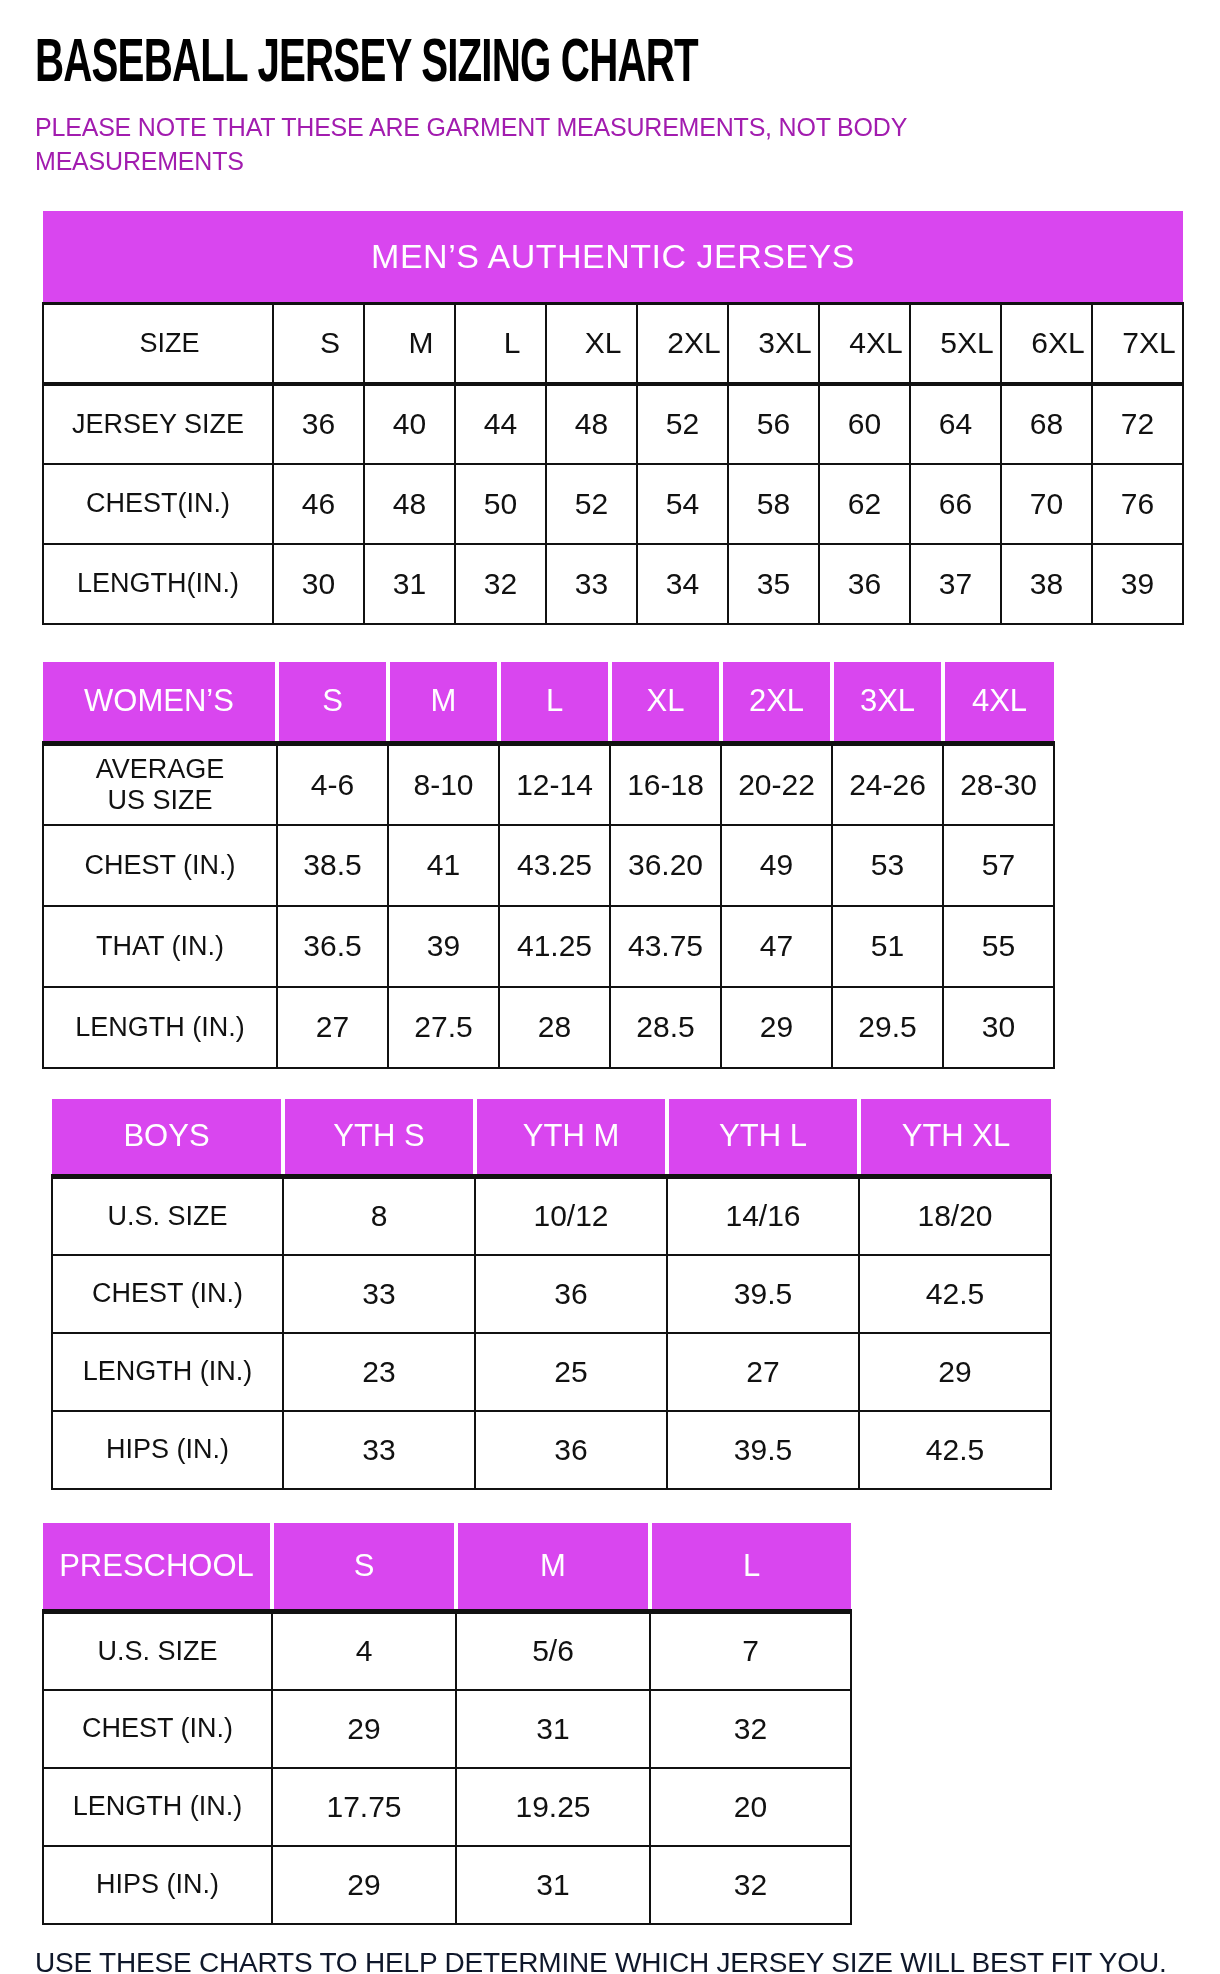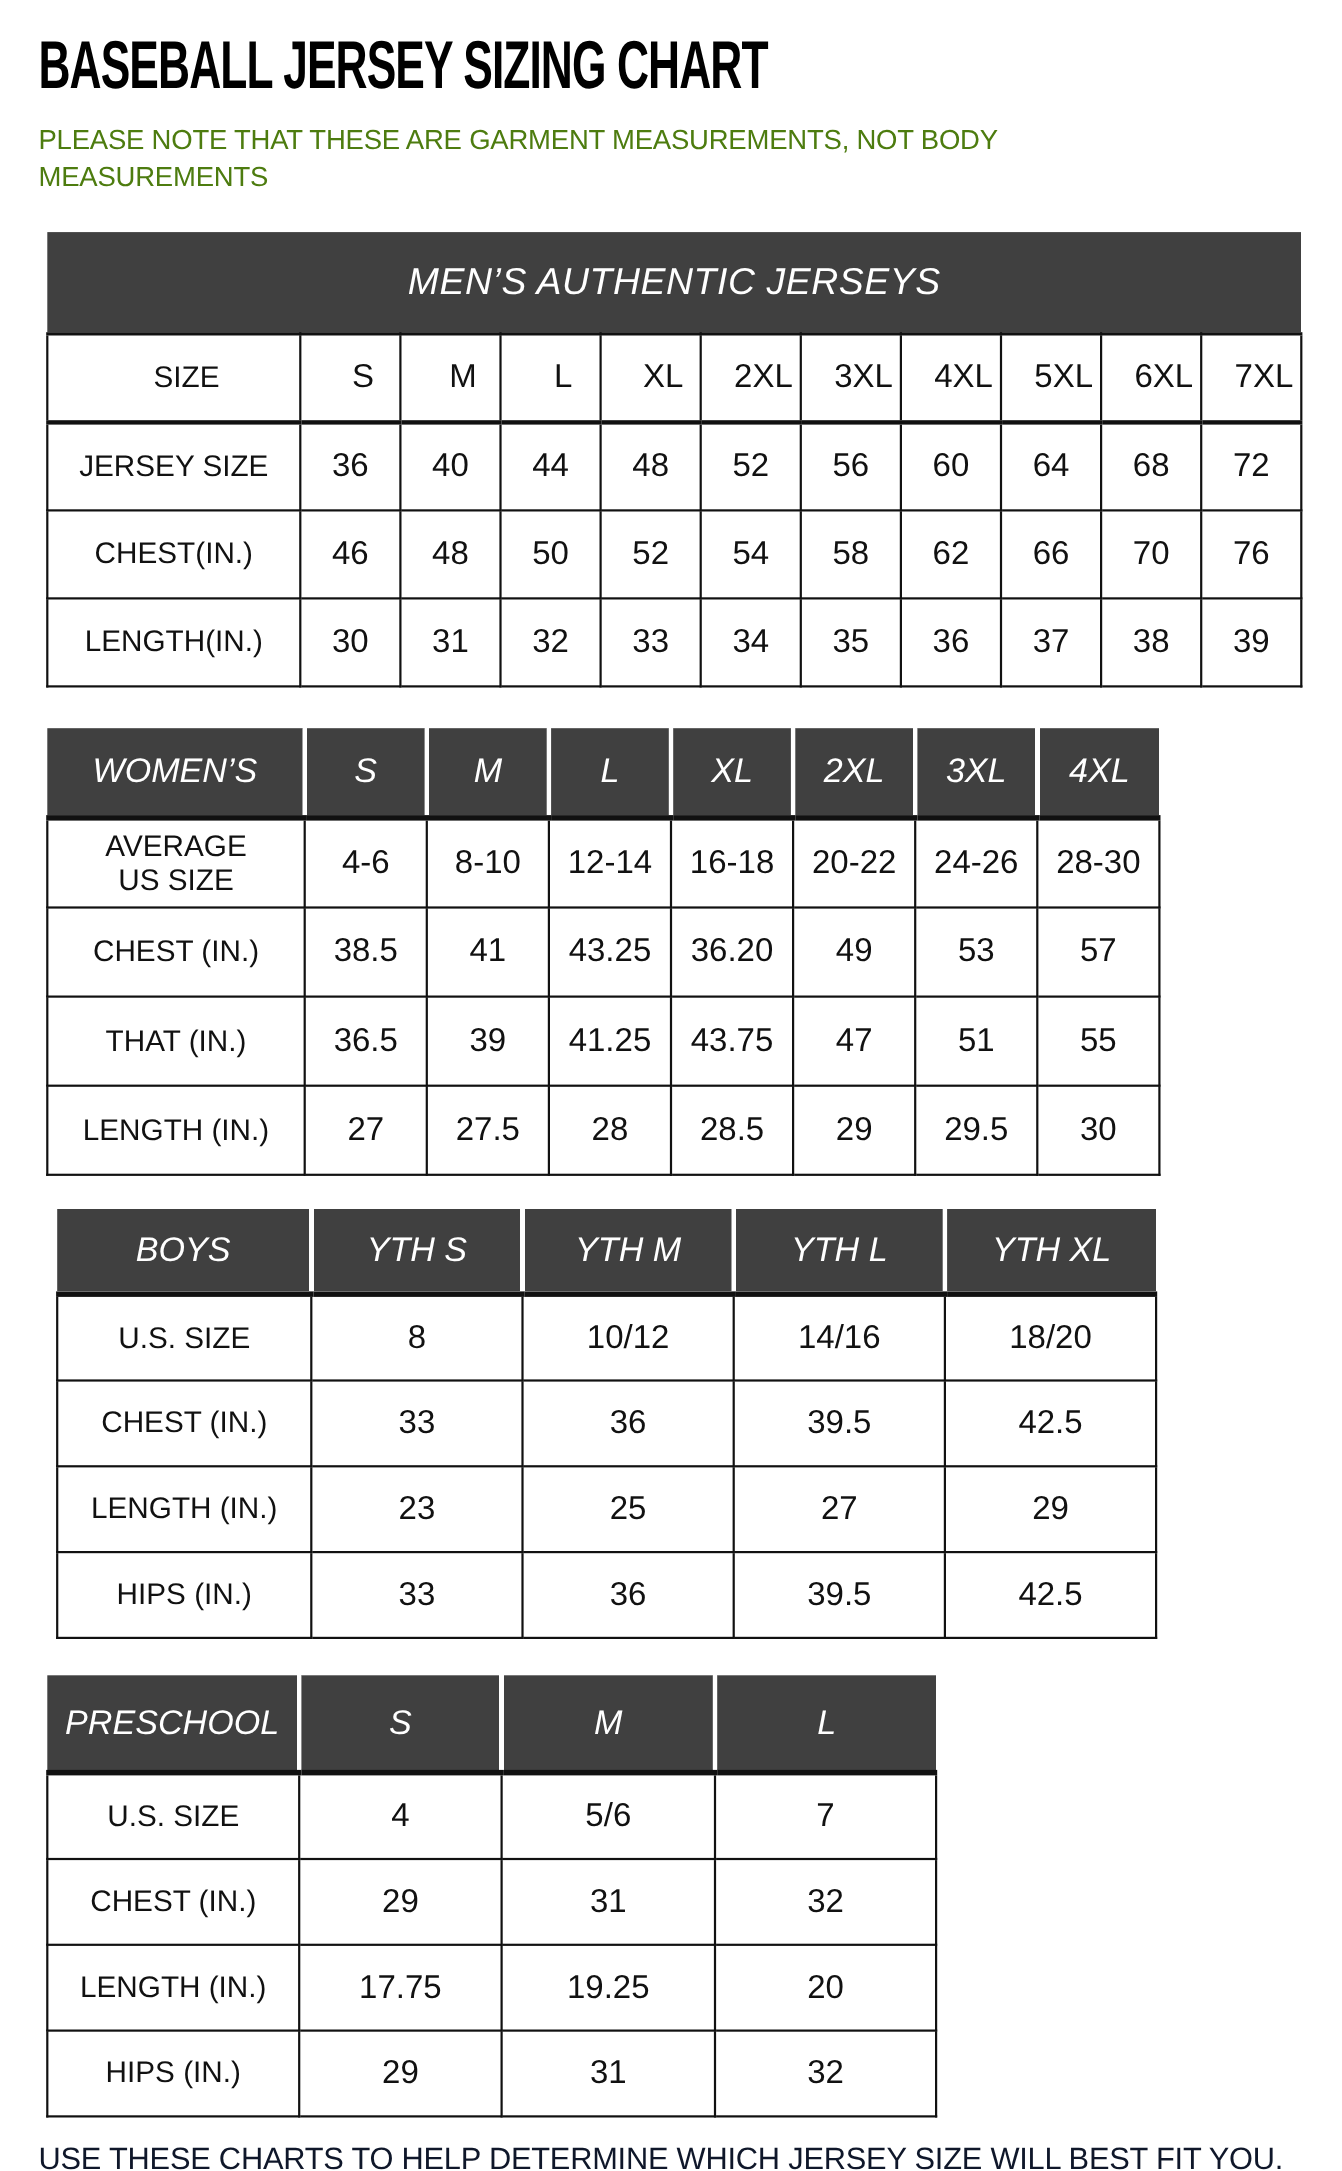--- a/index.html
+++ b/index.html
@@ -19,21 +19,21 @@
     font-weight:bold;
     letter-spacing:-1px;
     color:#000;
     transform:scale(0.84,1.28);
     transform-origin:left bottom;
     white-space:nowrap;
     margin-top:14px;
   }
   
   .note{
-    color:#4d7c0f;
+    color:#a21caf;
     font-size:25px;
     line-height:1.35;
     width:900px;
     margin-top:16px;
     letter-spacing:-0.2px;
   }
 
   
   table{
     border-collapse:collapse;
@@ -41,28 +41,27 @@
     margin-left:7px;
   }
   th,td{
     text-align:center;
     vertical-align:middle;
     padding:0;
     overflow:hidden;
   }
   
   thead th{
-    background:#404040;
+    background:#d946ef;
     color:#fff;
     font-weight:normal;
     font-size:31px;
     border:0;
     border-right:4px solid #fff;
     border-bottom:5px solid #111;
-    font-style:italic;
   }
   thead th:last-child{border-right:0;}
   thead th.banner{
     font-size:34px;
     letter-spacing:0.5px;
     border-right:0;
     border-bottom:3px solid #111;
   }
   
   tbody td{

